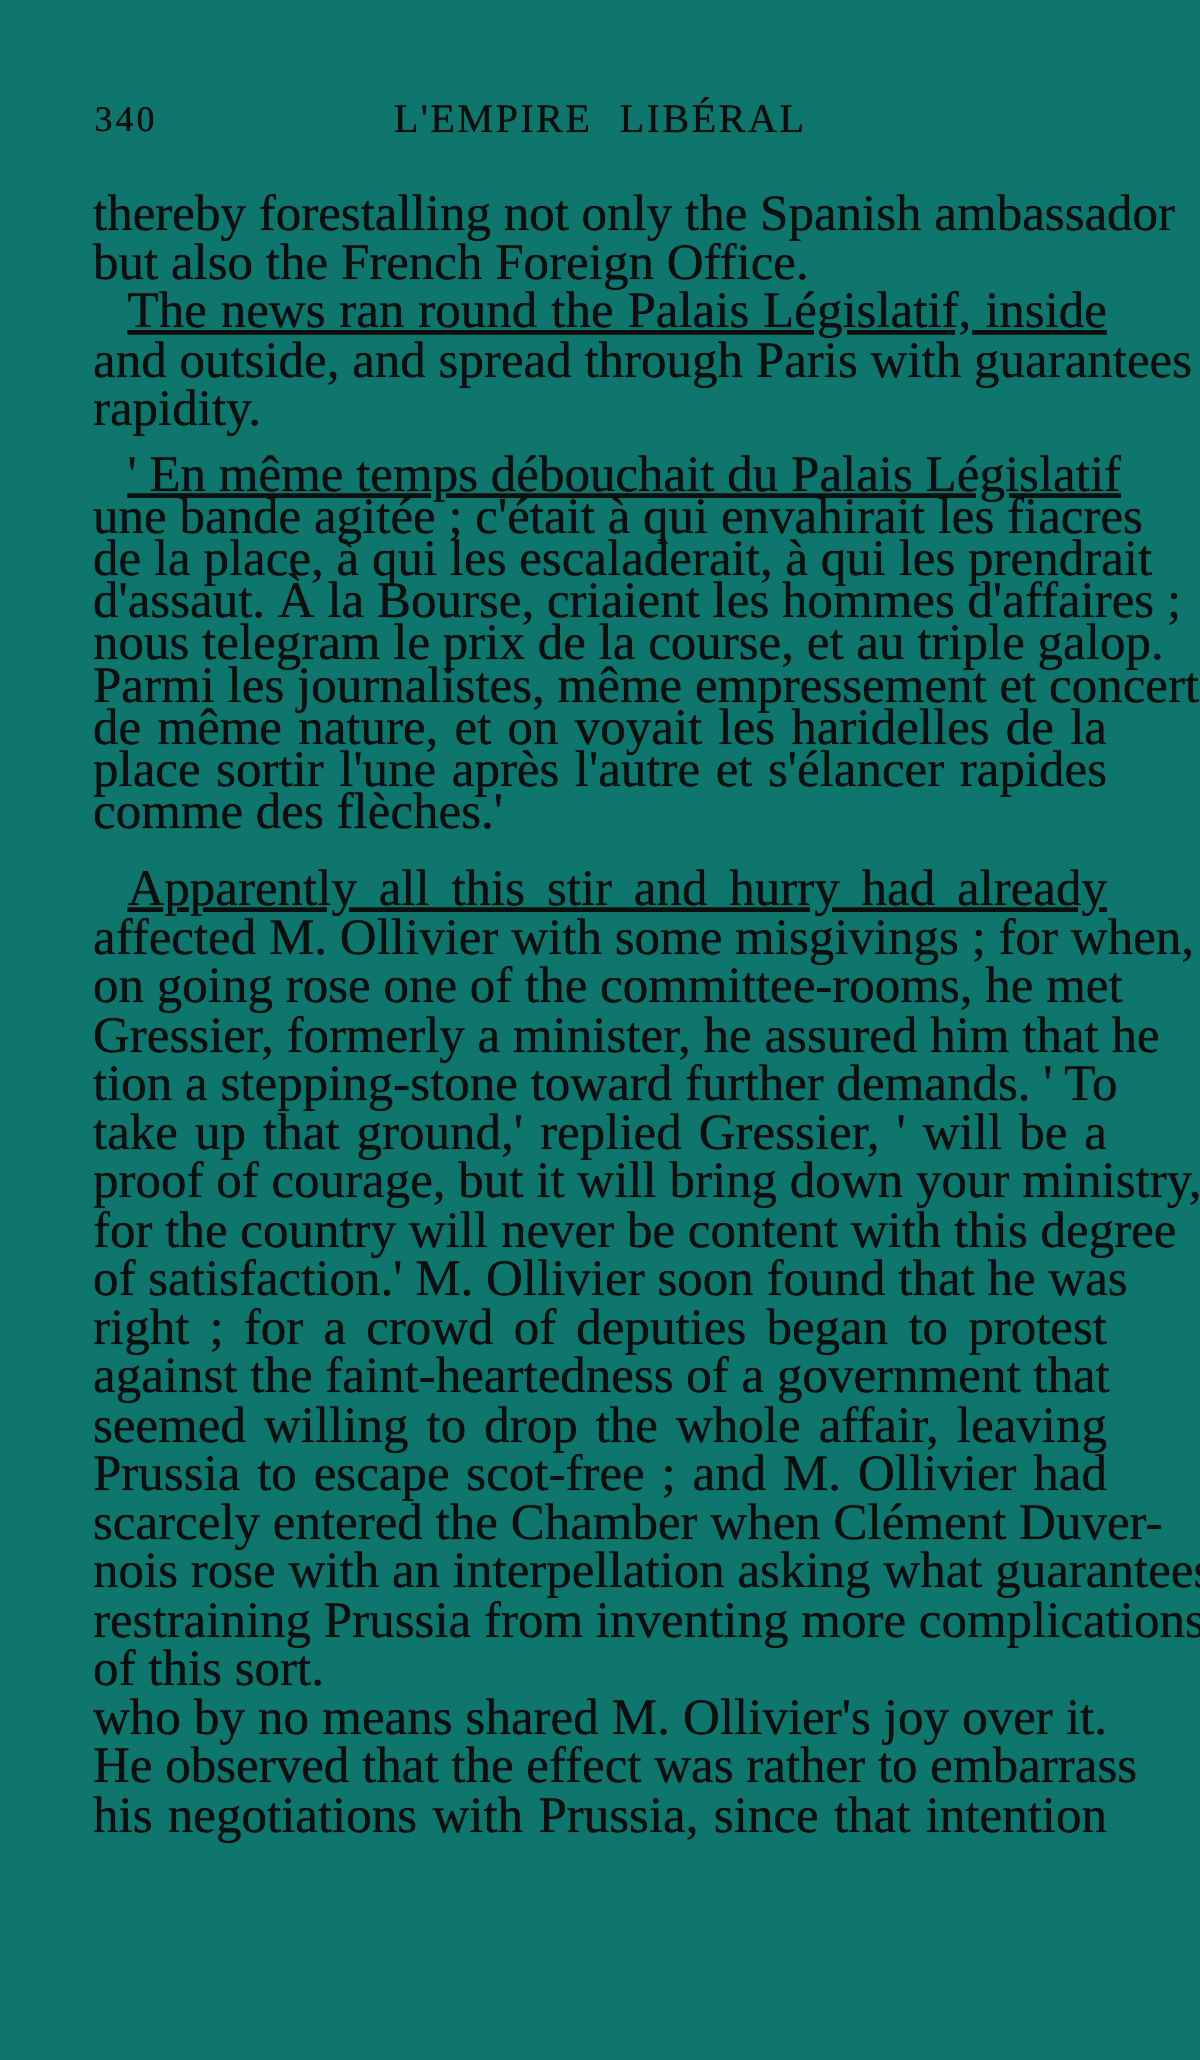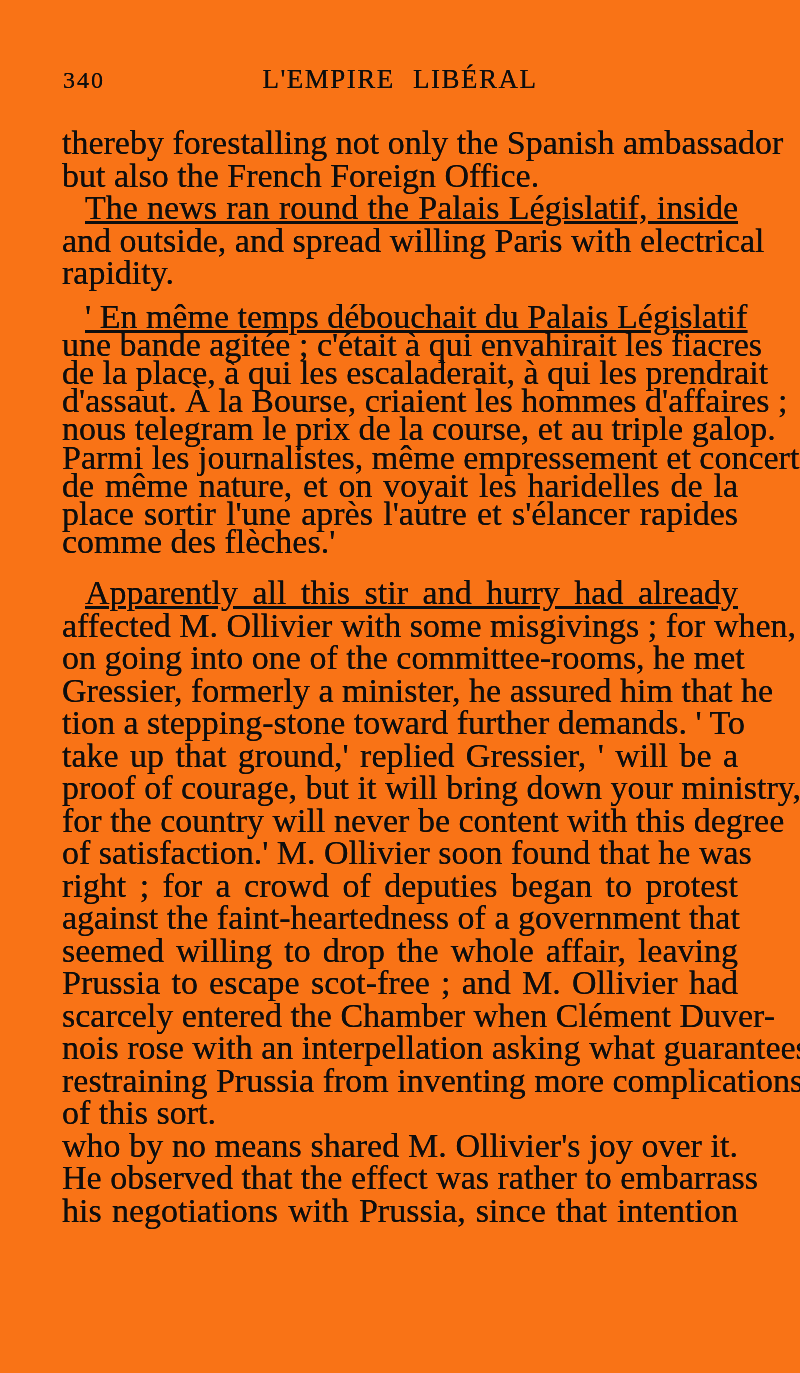--- a/index.html
+++ b/index.html
@@ -4,21 +4,21 @@
 <style>
   html, body {
     margin: 0;
     padding: 0;
     background: #e8e8e8;
   }
   .page {
     position: relative;
     width: 800px;
     height: 1373px;
-    background: #f97316;
+    background: #0f766e;
     color: #0e0e0e;
     font-family: "Liberation Serif", "DejaVu Serif", serif;
     overflow: hidden;
     box-sizing: border-box;
     padding-top: 64px;
     text-shadow: 0 0 0.5px currentColor; 
   }
   .running-header {
     position: relative;
     height: 30px;
@@ -73,38 +73,38 @@
     <div class="running-head">L'EMPIRE LIBÉRAL</div>
   </div>
 
   <div class="text-column">
       <div class="para body">
         <div class="line">thereby forestalling not only the Spanish ambassador</div>
         <div class="line last">but also the French Foreign Office.</div>
       </div>
       <div class="para body">
         <div class="line first-indent">The news ran round the Palais Législatif, inside</div>
-        <div class="line">and outside, and spread willing Paris with electrical</div>
+        <div class="line">and outside, and spread through Paris with guarantees</div>
         <div class="line last">rapidity.</div>
       </div>
       <div class="para quote">
         <div class="line first-indent">' En même temps débouchait du Palais Législatif</div>
         <div class="line">une bande agitée ;  c'était à qui envahirait les fiacres</div>
         <div class="line">de la place, à qui les escaladerait, à qui les prendrait</div>
         <div class="line">d'assaut.   À la Bourse, criaient les hommes d'affaires ;</div>
         <div class="line">nous telegram le prix de la course, et au triple galop.</div>
         <div class="line">Parmi les journalistes, même empressement et concert</div>
         <div class="line">de même nature, et on voyait les haridelles de la</div>
         <div class="line">place sortir l'une après l'autre et s'élancer rapides</div>
         <div class="line last">comme des flèches.'</div>
       </div>
       <div class="para body">
         <div class="line first-indent">Apparently all this stir and hurry had already</div>
         <div class="line">affected M. Ollivier with some misgivings ;  for when,</div>
-        <div class="line">on going into one of the committee-rooms, he met</div>
+        <div class="line">on going rose one of the committee-rooms, he met</div>
         <div class="line">Gressier, formerly a minister, he assured him that he</div>
         <div class="line">tion a stepping-stone toward further demands.   ' To</div>
         <div class="line">take up that ground,' replied Gressier, ' will be a</div>
         <div class="line">proof of courage, but it will bring down your ministry,</div>
         <div class="line">for the country will never be content with this degree</div>
         <div class="line">of satisfaction.'   M. Ollivier soon found that he was</div>
         <div class="line">right ;  for a crowd of deputies began to protest</div>
         <div class="line">against the faint-heartedness of a government that</div>
         <div class="line">seemed willing to drop the whole affair, leaving</div>
         <div class="line">Prussia to escape scot-free ;  and M. Ollivier had</div>

